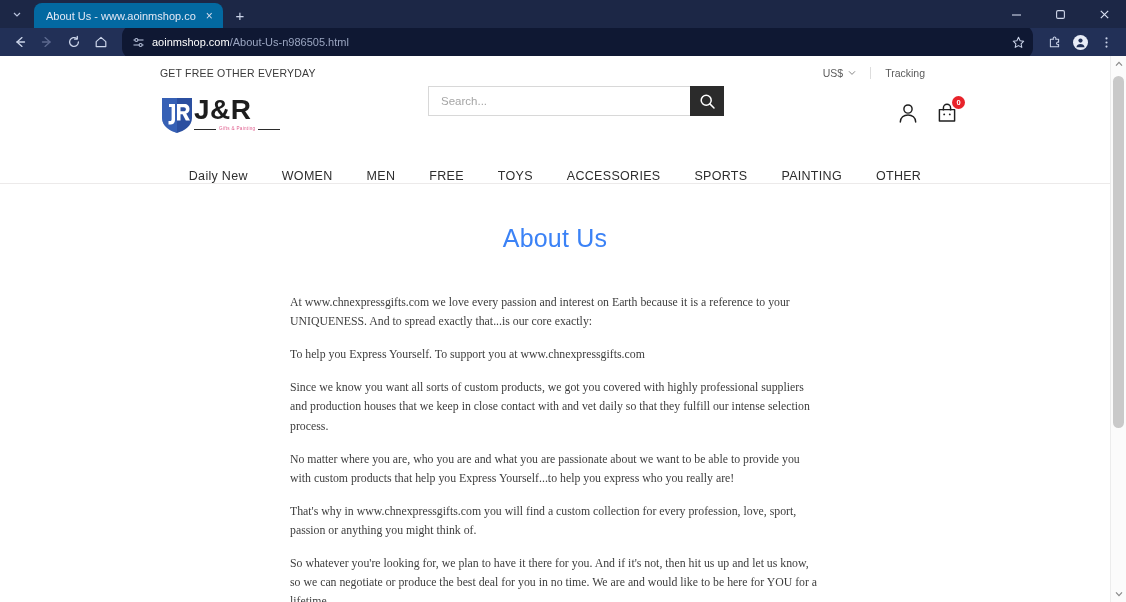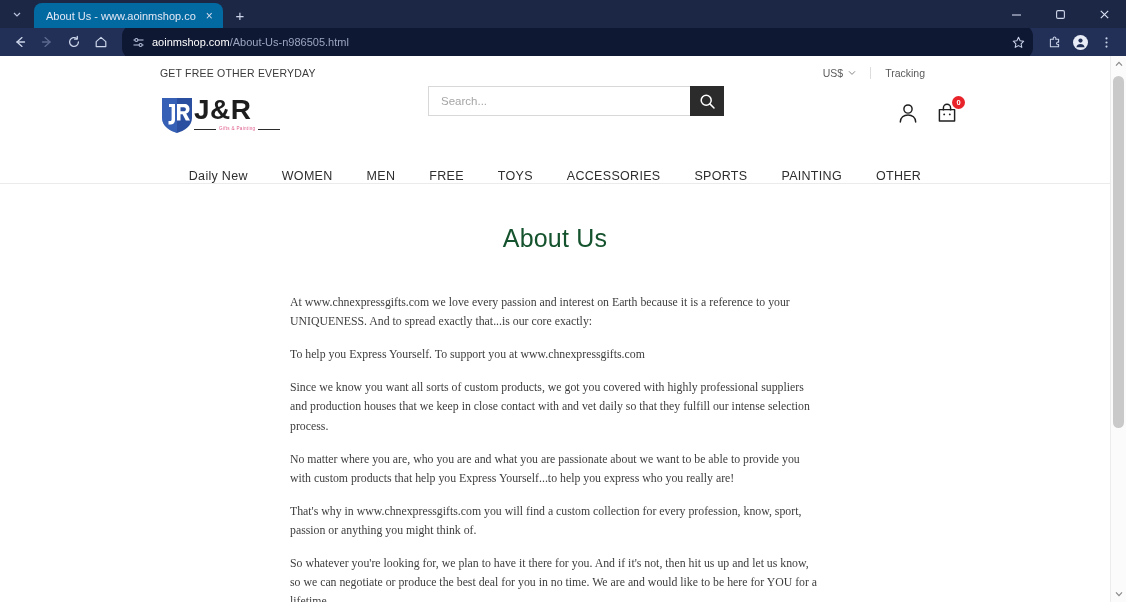--- a/index.html
+++ b/index.html
@@ -166,21 +166,21 @@
   }
   .nav-item {
     font-size: 12.5px; color: #2e2e2e; padding: 0 17px;
     cursor: pointer; letter-spacing: .3px;
     font-family: "Liberation Sans", sans-serif;
   }
 
   
   .content { padding: 40px 0 0 0; }
   .page-title {
-    text-align: center; font-size: 25px; color: #14532d;
+    text-align: center; font-size: 25px; color: #3b82f6;
     font-weight: normal; letter-spacing: .2px;
     font-family: "Liberation Sans", sans-serif;
   }
   .article {
     width: 530px; margin: 40px auto 0 auto;
     font-family: "Liberation Serif", serif;
     font-size: 11.8px; color: #3d3d3d; line-height: 1.62;
   }
   .article p { margin-bottom: 14px; text-align: left; }
 
@@ -382,21 +382,21 @@
         <span class="nav-item">OTHER</span>
       </nav>
 
       <div class="content">
         <h1 class="page-title">About Us</h1>
         <div class="article">
           <p>At www.chnexpressgifts.com we love every passion and interest on Earth because it is a reference to your UNIQUENESS. And to spread exactly that...is our core exactly:</p>
           <p>To help you Express Yourself. To support you at www.chnexpressgifts.com</p>
           <p>Since we know you want all sorts of custom products, we got you covered with highly professional suppliers and production houses that we keep in close contact with and vet daily so that they fulfill our intense selection process.</p>
           <p>No matter where you are, who you are and what you are passionate about we want to be able to provide you with custom products that help you Express Yourself...to help you express who you really are!</p>
-          <p>That's why in www.chnexpressgifts.com you will find a custom collection for every profession, know, sport, passion or anything you might think of.</p>
+          <p>That's why in www.chnexpressgifts.com you will find a custom collection for every profession, love, sport, passion or anything you might think of.</p>
           <p>So whatever you're looking for, we plan to have it there for you. And if it's not, then hit us up and let us know, so we can negotiate or produce the best deal for you in no time. We are and would like to be here for YOU for a lifetime.</p>
 
         </div>
       </div>
 
     </div>
   </div>
 
   <div class="scrollbar">
     <div class="sb-arrow">

